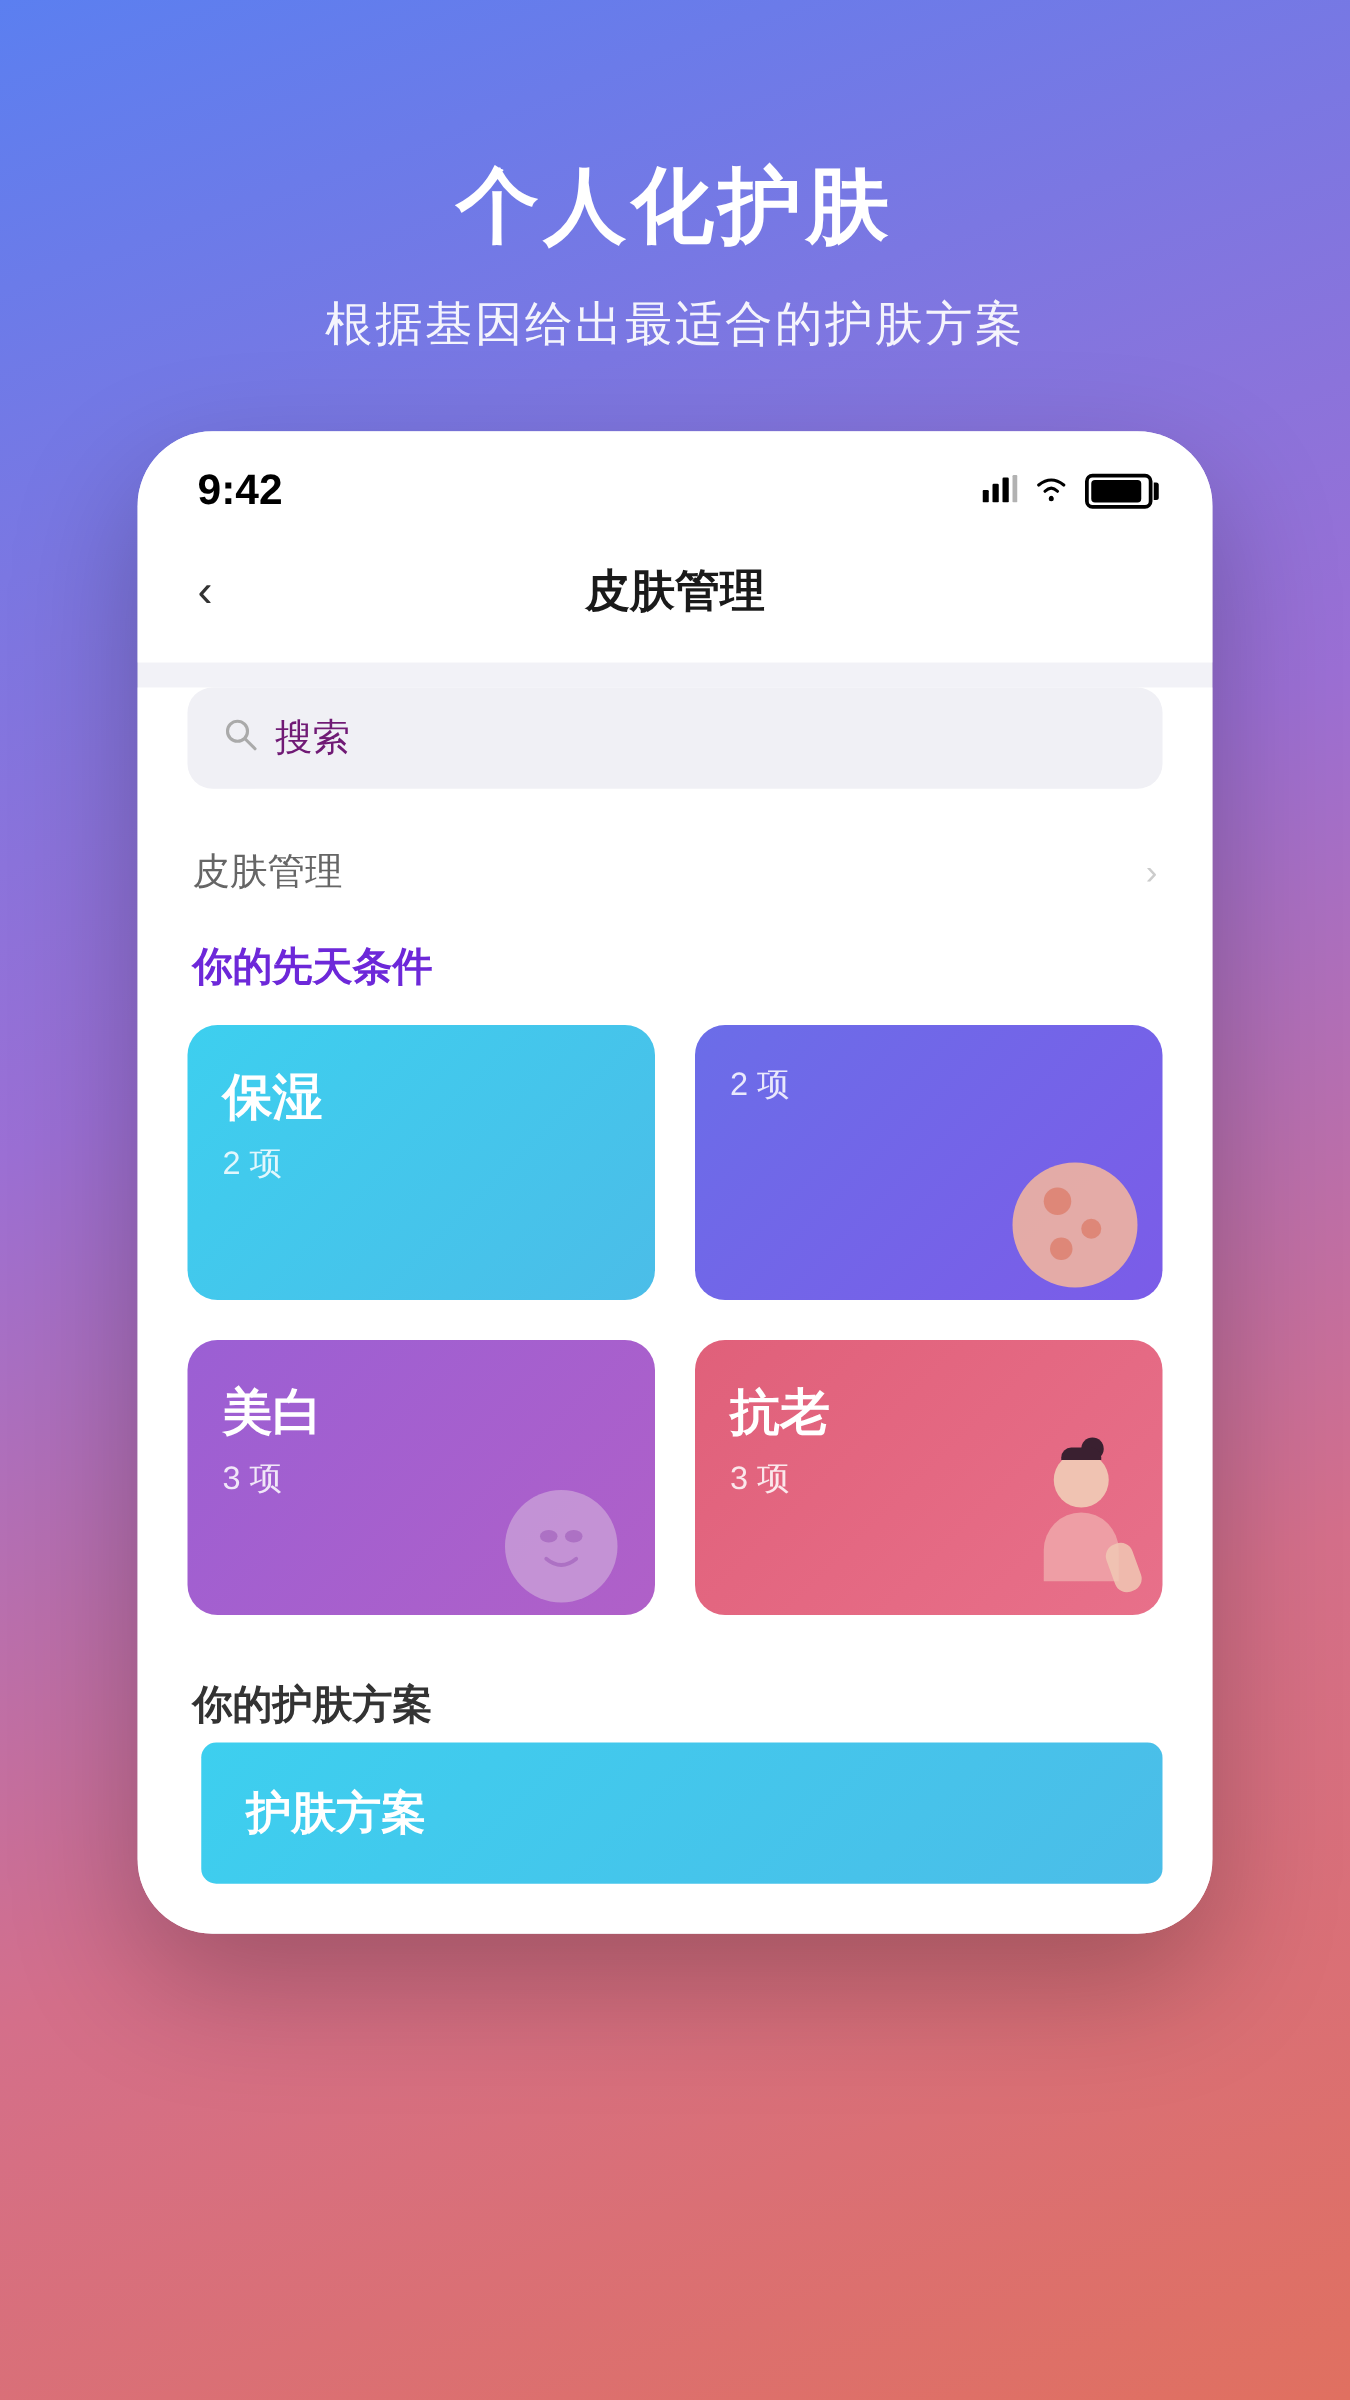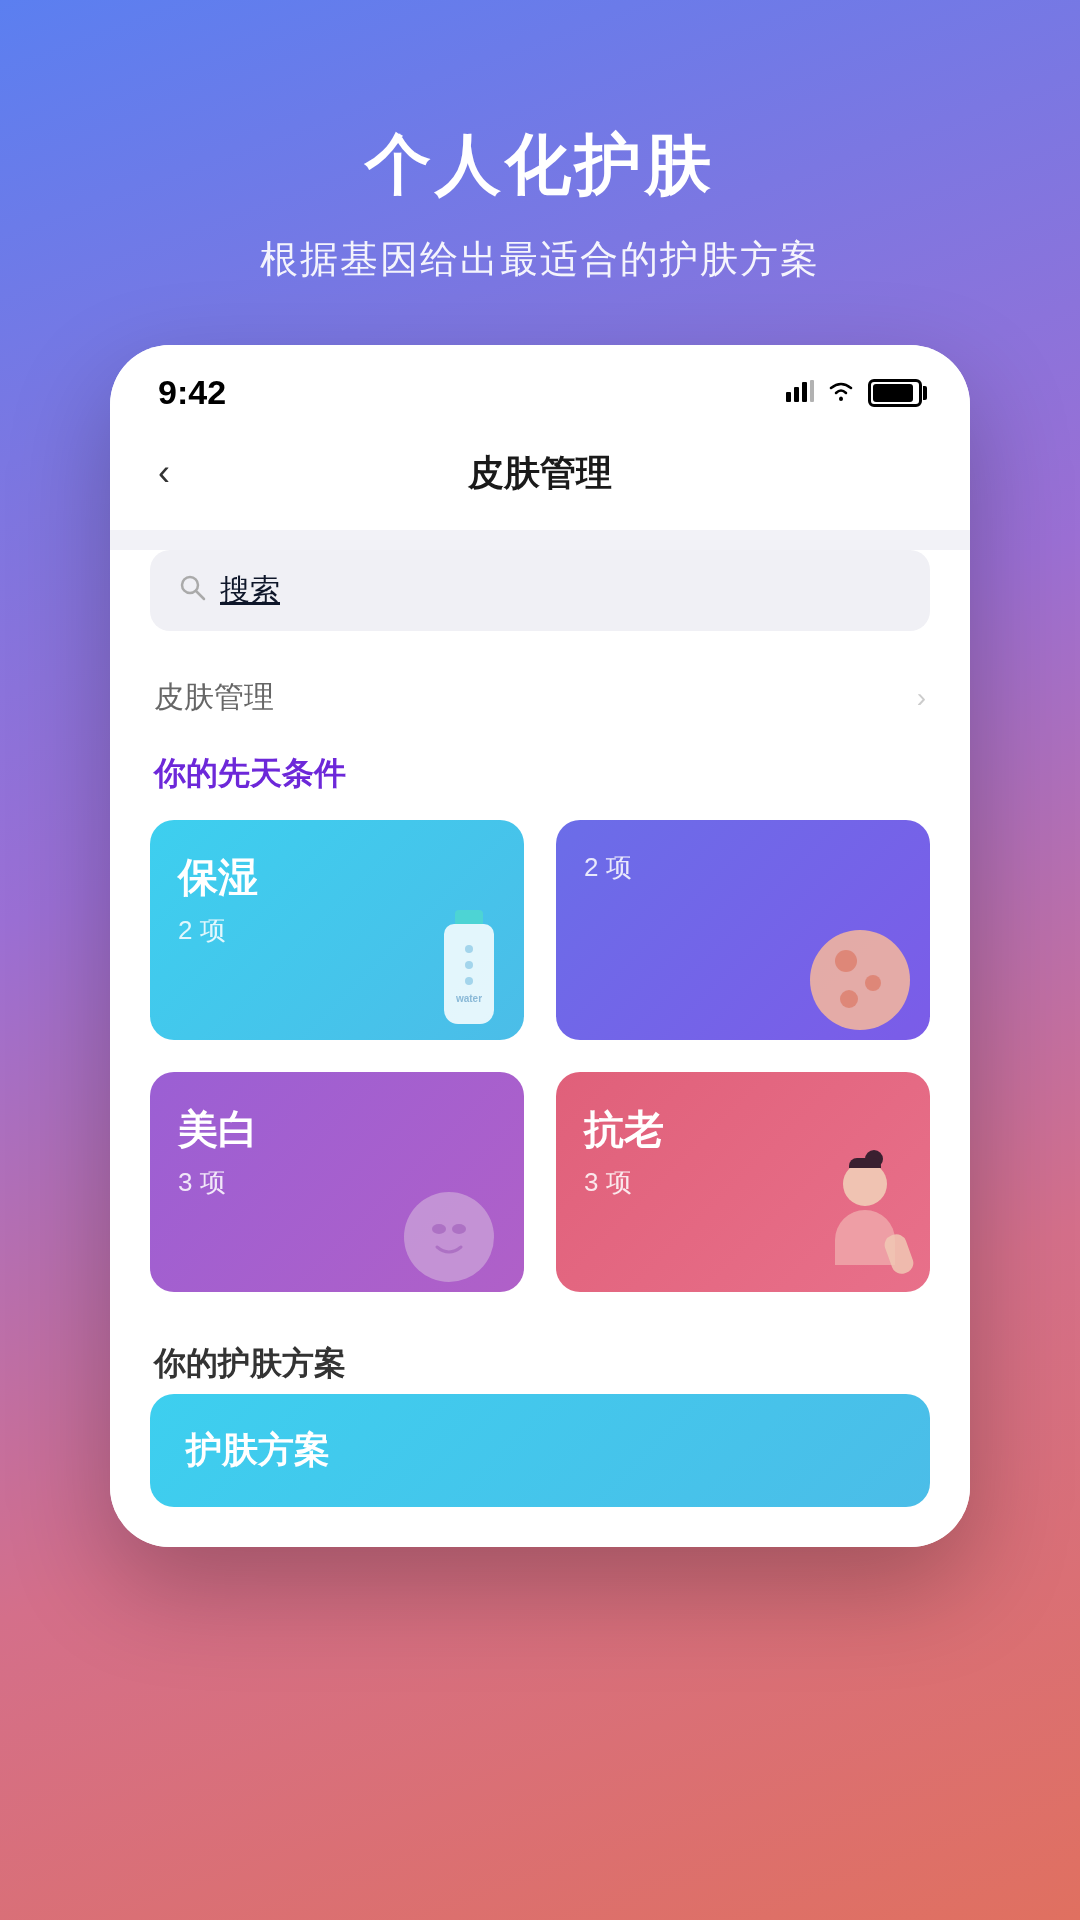--- a/index.html
+++ b/index.html
@@ -130,22 +130,21 @@
       padding: 20px 28px;
       margin: 20px 0 36px;
       gap: 14px;
     }
     .search-icon-wrap {
       color: #aaa;
       font-size: 30px;
     }
     .search-placeholder {
       font-size: 30px;
-      color: #0f172a;
-      text-decoration: underline;
+      color: #701a75;
     }
 
     
     .section-row {
       display: flex;
       justify-content: space-between;
       align-items: center;
       padding: 10px 4px 24px;
     }
     .section-label {
@@ -262,26 +261,27 @@
 
     
     .solution-title {
       font-size: 32px;
       font-weight: 600;
       color: #333;
       padding: 10px 4px 8px;
     }
 
     .solution-card {
-      border-radius: 24px;
+      border-radius: 12px;
       background: linear-gradient(135deg, #3dcfef 0%, #4bbde8 100%);
       padding: 32px 36px;
       min-height: 90px;
       display: flex;
       align-items: flex-end;
+      margin-left: 11px;
     }
     .solution-card-title {
       font-size: 36px;
       font-weight: 700;
       color: white;
     }
   </style>
 </head>
 <body>
 
@@ -339,31 +339,20 @@
       <span class="chevron-right">›</span>
     </div>
 
     <div class="conditions-title">你的先天条件</div>
 
     <div class="card-grid">
 
       <div class="card card-cyan">
         <div class="card-title">保湿</div>
         <div class="card-count">2 项</div>
-        <div class="card-illustration">
-          <div class="water-bottle">
-            <div class="bottle-cap"></div>
-            <div class="bottle-body">
-              <div class="bottle-dot"></div>
-              <div class="bottle-dot"></div>
-              <div class="bottle-dot"></div>
-              <div class="bottle-text">water</div>
-            </div>
-          </div>
-        </div>
       </div>
 
       <div class="card card-purple">
         <div class="card-count">2 项</div>
         <div class="card-illustration">
           <div class="acne-face" style="width:100px;height:100px;">
             <div class="acne-spot" style="width:22px;height:22px;top:20px;left:25px;"></div>
             <div class="acne-spot" style="width:16px;height:16px;top:45px;left:55px;"></div>
             <div class="acne-spot" style="width:18px;height:18px;top:60px;left:30px;"></div>
           </div>

